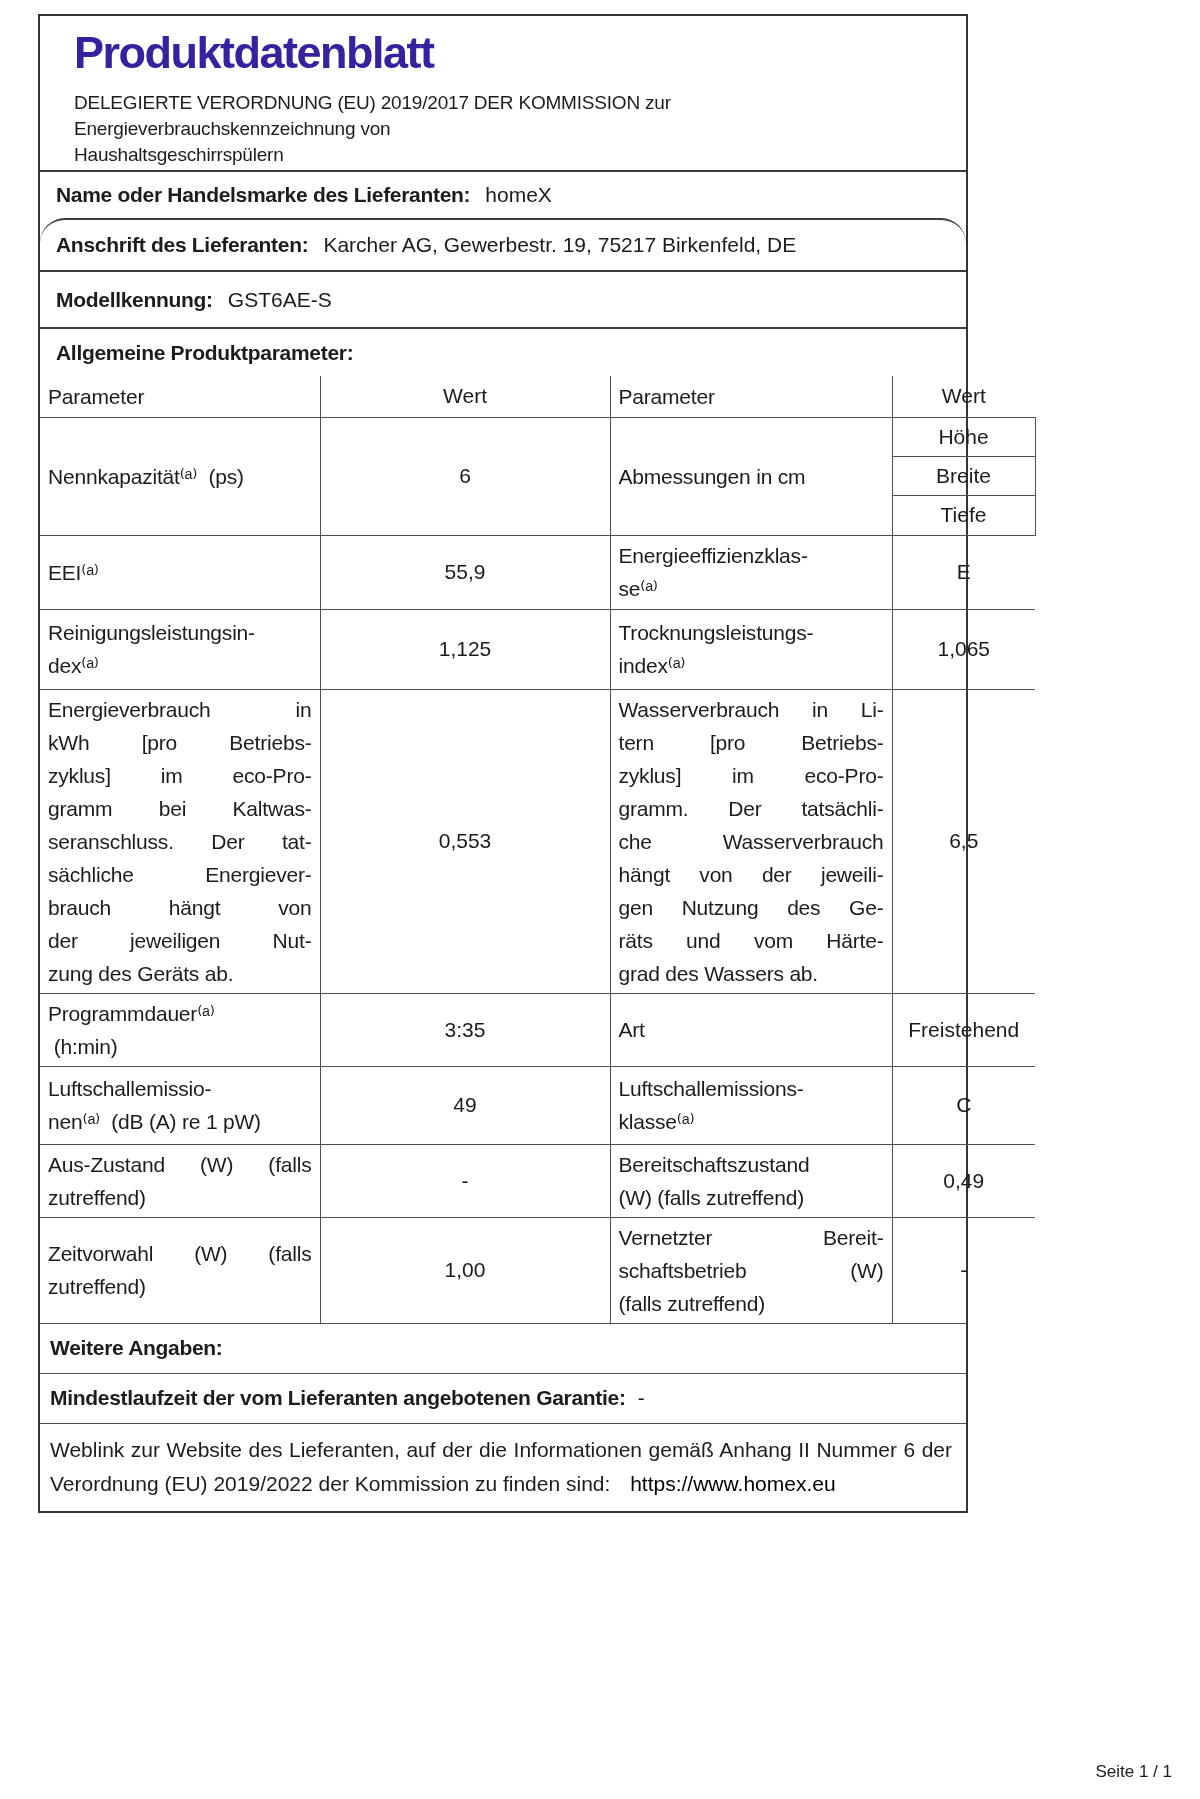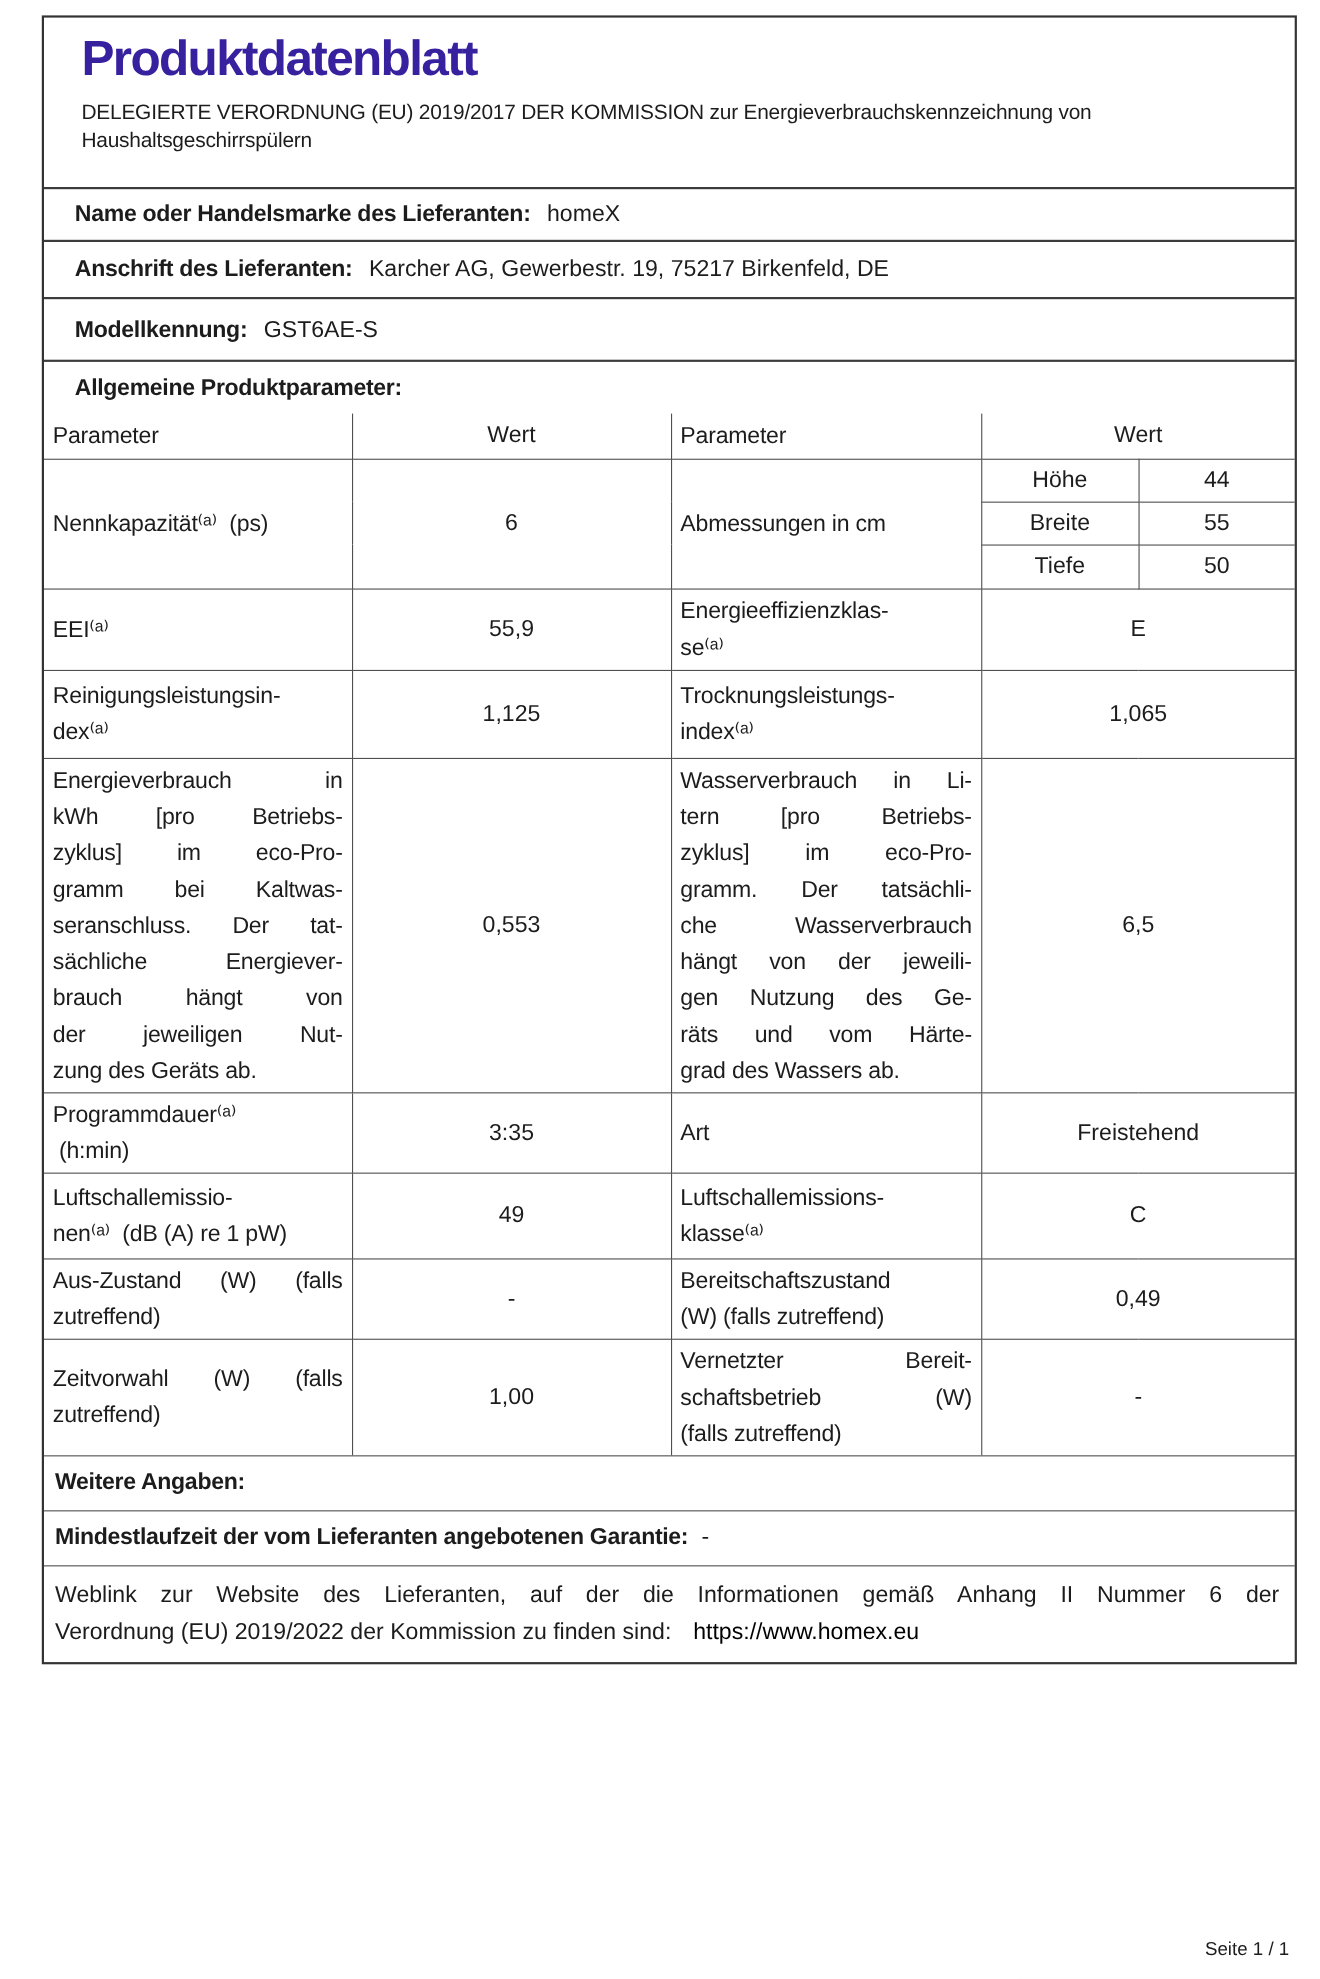--- a/index.html
+++ b/index.html
@@ -8,44 +8,44 @@
     position: relative;
     width: 1200px; height: 1799px;
     background: #ffffff;
     font-family: "Liberation Sans", "DejaVu Sans", sans-serif;
     color: #1c1c1c;
     overflow: hidden;
   }
   .doc {
     position: relative;
     margin: 14px 0 0 38px;
-    width: 1141px;
+    width: 930px;
     border: 2.5px solid #333333;
   }
 
   
   .title-block { height: 154px; padding: 12px 20px 0 34px; }
   .doc-title {
     margin: 0; font-size: 45px; line-height: 50px;
     font-weight: bold; letter-spacing: -1.5px;
   }
   .regulation {
     margin: 12px 0 0 0; font-size: 19px; line-height: 26px;
     white-space: pre-line; letter-spacing: -0.2px; max-width: 1080px;
   }
 
   
   .info-row {
     display: flex; align-items: center;
     border-top: 2px solid #3c3c3c;
-    padding: 0 28px; font-size: 21px;
+    padding: 0 16px; font-size: 21px;
   }
   .info-row .lbl { font-weight: bold; letter-spacing: -0.3px; white-space: nowrap; }
   .info-row .val { margin-left: 15px; white-space: nowrap; }
-  .h47 { height: 48px; } .h52 { height: 52px; } .h56 { height: 57px; } .h49 { height: 49px; }
+  .h47 { height: 48px; } .h52 { height: 52px; border-radius: 25px; } .h56 { height: 57px; } .h49 { height: 49px; }
 
   
   table.params {
     width: 100%; border-collapse: collapse; table-layout: fixed;
     border: hidden; font-size: 21px;
   }
   table.params td {
     border: 1.5px solid #4f4f4f;
     padding: 3px 8px; vertical-align: middle;
     overflow: hidden;

